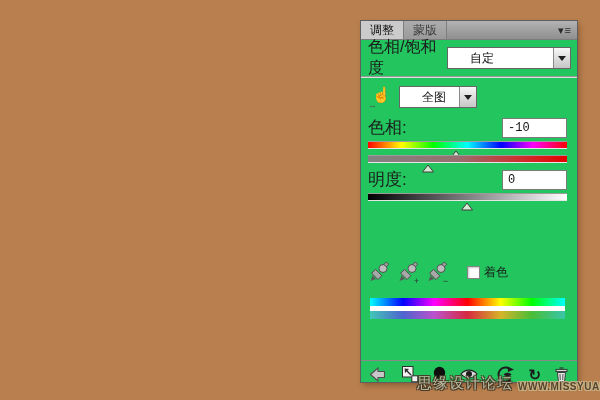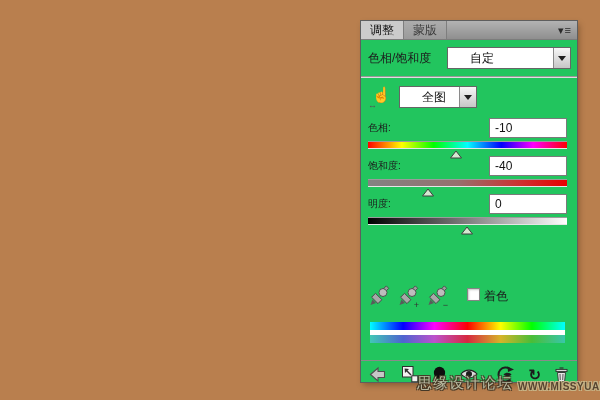--- a/index.html
+++ b/index.html
@@ -43,21 +43,21 @@
   .menu-btn {
     margin-left:auto; display:flex; align-items:center; gap:1px;
     padding:0 6px; color:#2a2a2a; font-size:11px;
   }
   .menu-btn .g { line-height:1; }
 
   .content { position:relative; height:341px; }
 
   .row { display:flex; align-items:center; }
   .row1 { margin:6px 6px 0 7px; height:24px; }
-  .row1 .lbl { width:79px; font-size:12px; }
+  .row1 .lbl { width:79px; font-size:16px; }
   .dropdown {
     display:flex; align-items:center; height:22px;
     background:#fff; border:1px solid #666;
     position:relative;
   }
   .dropdown .dtext { padding-left:22px; flex:1; font-size:12px; color:#111; }
   .dd-btn {
     width:17px; align-self:stretch; border-left:1px solid #8a8a8a;
     background:linear-gradient(#f7f7f7,#c6c6c6);
     display:flex; align-items:center; justify-content:center;
@@ -67,43 +67,43 @@
   .divider { margin-top:6px; border-top:1px solid #989898; border-bottom:1px solid #dedede; }
 
   .row2 { margin:7px 6px 0 7px; height:24px; gap:9px; }
   .hand-wrap { position:relative; width:22px; height:24px; color:#4a4a4a; }
   .hand-glyph { font-size:15px; position:absolute; left:4px; top:1px; }
   .hand-arrows { font-size:9px; position:absolute; left:0px; bottom:-1px; color:#555; }
   .channel-dd { width:78px; }
 
   .slider-group { margin:0 10px 0 7px; }
   .slider-head { display:flex; align-items:center; justify-content:space-between; height:21px; }
-  .slider-head .slbl { font-size:10px; }
+  .slider-head .slbl { font-size:17px; }
   .valbox {
-    width:78px; height:20px; background:#fff; border:1px solid #7a7a7a;
-    font-family:Liberation Sans, sans-serif; font-size:12px; color:#111;
+    width:65px; height:20px; background:#fff; border:1px solid #7a7a7a;
+    font-family:Liberation Mono, monospace; font-size:12px; color:#111;
     padding-left:5px;
   }
   .g1 { margin-top:8px; } .g2 { margin-top:6px; } .g3 { margin-top:6px; }
   .track {
     margin-top:3px; height:8px; position:relative;
     border-top:1px solid #9b9b9b; border-bottom:1px solid #e6e6e6;
   }
   .grad-hue  { background:linear-gradient(to right,#f00,#ff0 17%,#0f0 33%,#0ff 50%,#00f 67%,#f0f 83%,#f00); }
   .grad-sat  { background:linear-gradient(to right,#838383,#96706e 45%,#c33 75%,#e80000 100%); }
   .grad-lit  { background:linear-gradient(to right,#000,#fff); }
   .marker {
     position:absolute; top:8px; transform:translateX(-50%);
     width:13px; height:9px; line-height:0;
   }
 
   .dropper-row { margin:59px 6px 0 7px; height:24px; gap:7px; }
   .dropper { position:relative; width:22px; height:24px; }
   .dropper .badge { position:absolute; right:0px; bottom:-2px; font-size:9px; color:#333; }
-  .colorize { display:flex; margin-left:12px; gap:4px; }
+  .colorize { display:flex; align-items:center; margin-left:12px; gap:4px; }
   .checkbox {
     width:13px; height:13px; background:#fff; border:1px solid #858585;
     box-shadow:inset 1px 1px 2px rgba(0,0,0,.22);
   }
   .colorize .clbl { font-size:12px; }
 
   .spectrum { margin:14px 12px 0 9px; }
   .spec {
     height:8px;
   }
@@ -195,24 +195,20 @@
       <div class="track grad-hue">
         <span class="marker" style="left:44%">
           <svg width="13" height="9" viewBox="0 0 13 9">
               <polygon points="6.5,1 12,8 1,8" fill="#d5e8d0" stroke="#3f3f3f" stroke-width="1"></polygon>
             </svg>
         </span>
       </div>
     </div>
 
     <div class="slider-group g2">
-      <div class="slider-head">
-        <span class="slbl">饱和度:</span>
-        <input class="valbox" value="-40" style="">
-      </div>
       <div class="track grad-sat">
         <span class="marker" style="left:30%">
           <svg width="13" height="9" viewBox="0 0 13 9">
               <polygon points="6.5,1 12,8 1,8" fill="#d5e8d0" stroke="#3f3f3f" stroke-width="1"></polygon>
             </svg>
         </span>
       </div>
     </div>
 
     <div class="slider-group g3">

